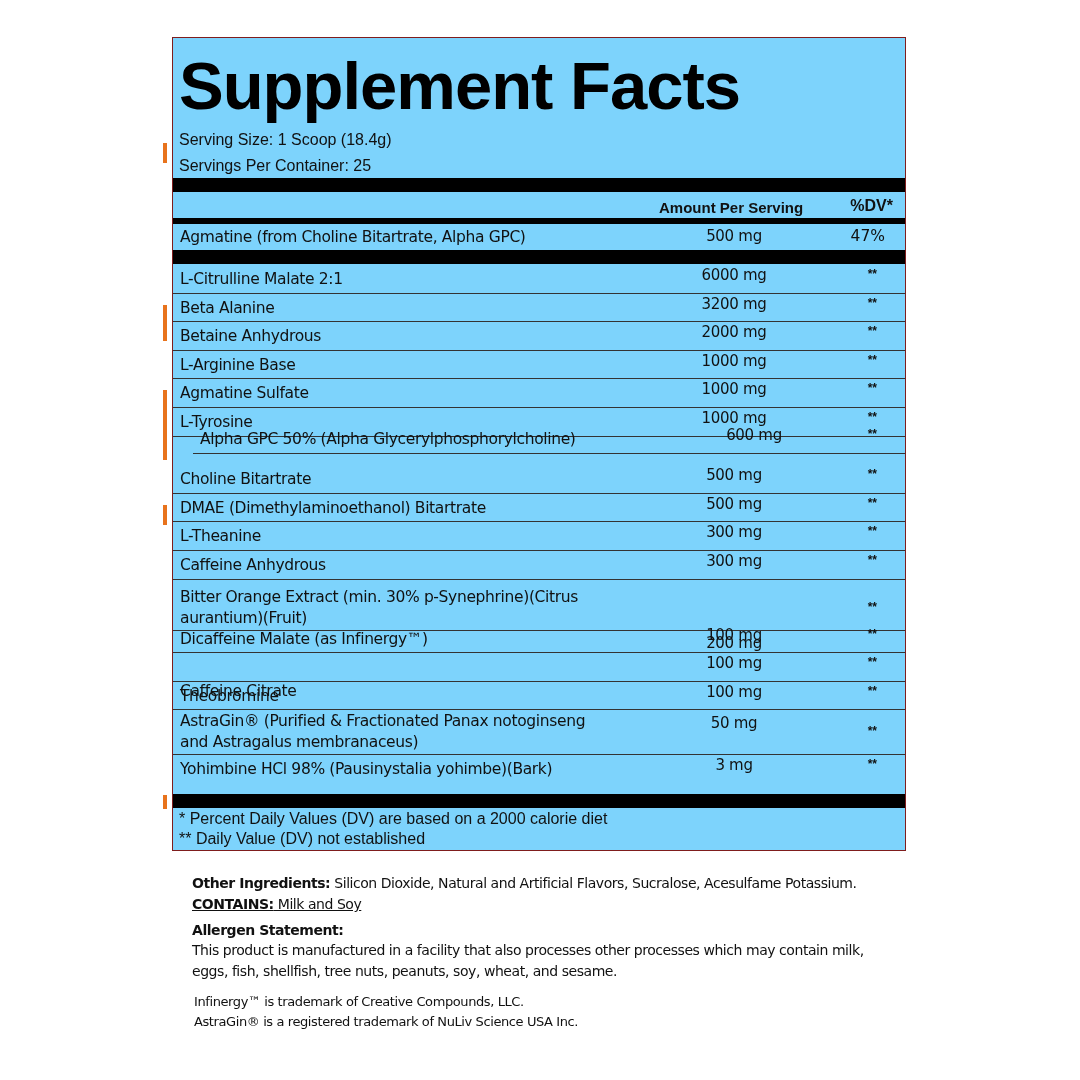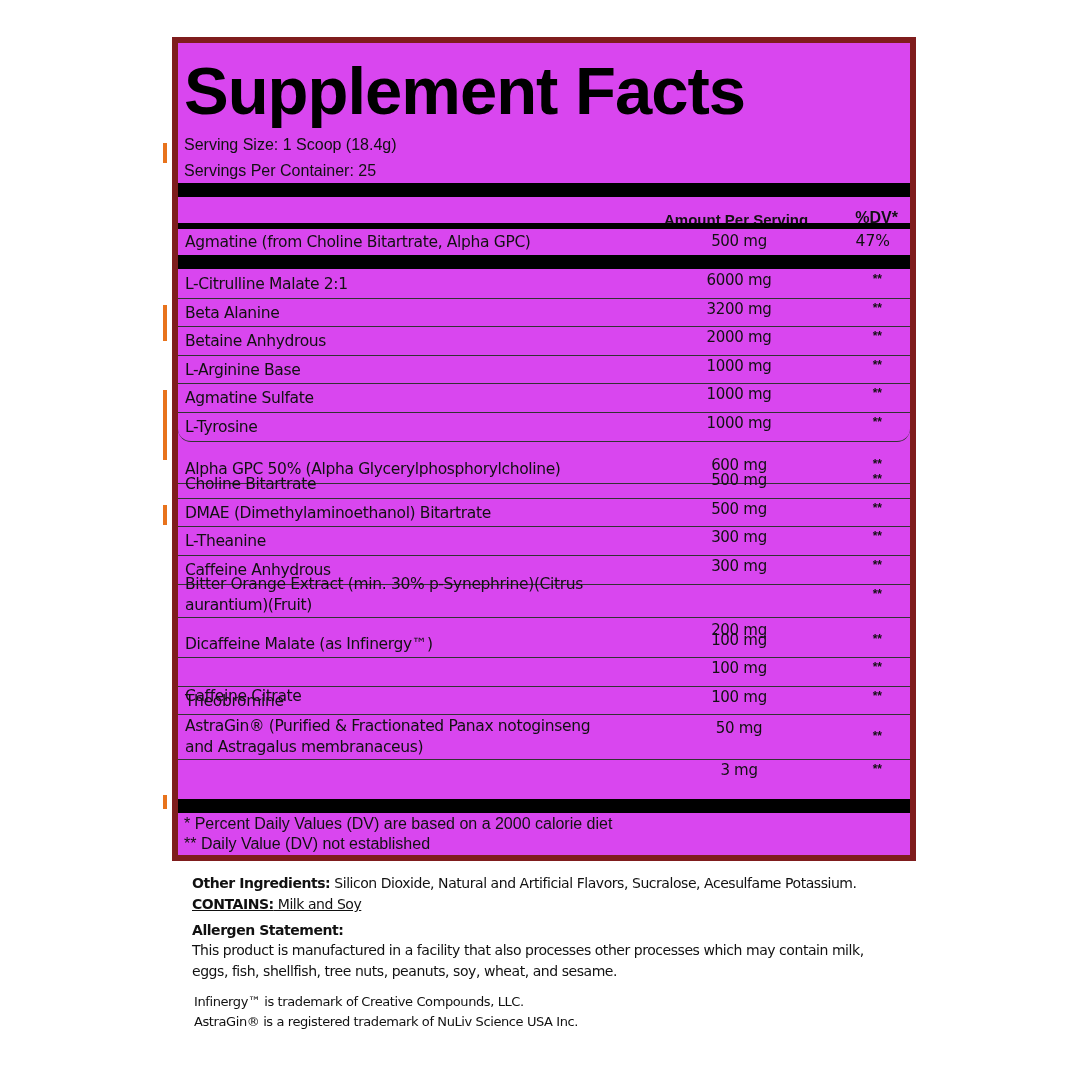--- a/index.html
+++ b/index.html
@@ -3,29 +3,29 @@
 <meta charset="utf-8">
 <style>
   html, body { margin:0; padding:0; }
   body {
     width:1080px; height:1080px; background:#ffffff; position:relative; overflow:hidden;
     font-family:"Liberation Sans", sans-serif; color:#111;
   }
   .edge-stripe { position:absolute; left:163px; width:4px; background:#e8731c; }
   .facts {
     position:absolute; left:172px; top:37px; width:732px; height:812px;
-    border:6px solid #7f1d1d; background:#d946ef;
+    border:1px solid #7f1d1d; background:#7dd3fc;
   }
   .title {
     position:absolute; left:6px; top:8px; font-size:67px; font-weight:bold;
     letter-spacing:-1px; line-height:80px; font-family:"Liberation Sans", sans-serif; color:#000;
   }
   .serving { position:absolute; left:6px; font-size:16px; font-family:"Liberation Sans", sans-serif; }
   .bar { position:absolute; left:0; right:0; background:#000; }
-  .hdr { position:absolute; top:164px; left:0; right:0; height:25px; font-weight:bold; font-size:15px; }
+  .hdr { position:absolute; top:157px; left:0; right:0; height:25px; font-weight:bold; font-size:15px; }
   .hdr .amt { position:absolute; left:486px; top:4px; }
   .hdr .dv { position:absolute; right:12px; top:2px; font-size:16px; }
   .row { position:absolute; left:0; right:0; border-bottom:1.5px solid #333; }
   .row .name { position:absolute; left:7px; font-family:"DejaVu Sans", sans-serif; font-size:15.5px; line-height:22px; letter-spacing:-0.35px; }
   .row .amount { position:absolute; left:505px; width:112px; text-align:center; font-family:"DejaVu Sans", sans-serif; font-size:15px; letter-spacing:-0.3px; }
   .row .dv { position:absolute; right:28px; font-size:12px; font-weight:bold; }
   .row.first .dv { right:20px; font-size:15.5px; font-weight:normal; font-family:"DejaVu Sans", sans-serif; }
   .footnote { position:absolute; left:6px; font-size:16px; font-family:"Liberation Sans", sans-serif; }
   .below { position:absolute; left:192px; font-family:"DejaVu Sans", sans-serif; font-size:14px; letter-spacing:-0.45px; line-height:21px; color:#111; }
   .below b { font-weight:bold; }
@@ -81,26 +81,26 @@
       <div class="row" style="top: 311.8px; height: 28.6px;">
         <span class="name" style="top: 4px;">L-Arginine Base</span>
         <span class="amount" style="top: 2px;">1000 mg</span>
         <span class="dv" style="top: 3px;">**</span>
       </div>
       <div class="row" style="top: 340.4px; height: 28.6px;">
         <span class="name" style="top: 4px;">Agmatine Sulfate</span>
         <span class="amount" style="top: 2px;">1000 mg</span>
         <span class="dv" style="top: 3px;">**</span>
       </div>
-      <div class="row" style="top: 369px; height: 28.6px; border-radius: 13px;">
+      <div class="row" style="top: 369px; height: 28.6px;">
         <span class="name" style="top: 4px;">L-Tyrosine</span>
         <span class="amount" style="top: 2px;">1000 mg</span>
         <span class="dv" style="top: 3px;">**</span>
       </div>
-      <div class="row" style="top: 411px; height: 28.6px;">
+      <div class="row" style="top: 386px; height: 28.6px; margin-left: 20px;">
         <span class="name" style="top: 4px;">Alpha GPC 50% (Alpha Glycerylphosphorylcholine)</span>
         <span class="amount" style="top: 2px;">600 mg</span>
         <span class="dv" style="top: 3px;">**</span>
       </div>
       <div class="row" style="top: 426.2px; height: 28.6px;">
         <span class="name" style="top: 4px;">Choline Bitartrate</span>
         <span class="amount" style="top: 2px;">500 mg</span>
         <span class="dv" style="top: 3px;">**</span>
       </div>
       <div class="row" style="top: 454.8px; height: 28.6px;">
@@ -111,21 +111,21 @@
       <div class="row" style="top: 483.4px; height: 28.6px;">
         <span class="name" style="top: 4px;">L-Theanine</span>
         <span class="amount" style="top: 2px;">300 mg</span>
         <span class="dv" style="top: 3px;">**</span>
       </div>
       <div class="row" style="top: 512px; height: 28.6px;">
         <span class="name" style="top: 4px;">Caffeine Anhydrous</span>
         <span class="amount" style="top: 2px;">300 mg</span>
         <span class="dv" style="top: 3px;">**</span>
       </div>
-      <div class="row" style="top: 529px; height: 45px;">
+      <div class="row" style="top: 547px; height: 45px;">
         <span class="name" style="top: 1px;">Bitter Orange Extract (min. 30% p-Synephrine)(Citrus</span>
         <span class="name" style="top: 22px;">aurantium)(Fruit)</span>
         <span class="amount" style="top: 13px; margin-top: 36px;">200 mg</span>
         <span class="dv" style="top: 15px;">**</span>
       </div>
       <div class="row" style="top: 585.6px; height: 28.6px;">
         <span class="name" style="top: 4px;">Dicaffeine Malate (as Infinergy™)</span>
         <span class="amount" style="top: 2px;">100 mg</span>
         <span class="dv" style="top: 3px;">**</span>
       </div>
@@ -139,20 +139,21 @@
         <span class="amount" style="top: 2px;">100 mg</span>
         <span class="dv" style="top: 3px;">**</span>
       </div>
       <div class="row" style="top: 671.4px; height: 45px;">
         <span class="name" style="top: 1px;">AstraGin® (Purified &amp; Fractionated Panax notoginseng</span>
         <span class="name" style="top: 22px;">and Astragalus membranaceus)</span>
         <span class="amount" style="top: 5px;">50 mg</span>
         <span class="dv" style="top: 15px;">**</span>
       </div>
       <div class="row" style="top: 716.4px; height: 28.6px; border-bottom: none;">
+        <span class="name" style="top: 4px;">Yohimbine HCl 98% (Pausinystalia yohimbe)(Bark)</span>
         <span class="amount" style="top: 2px;">3 mg</span>
         <span class="dv" style="top: 3px;">**</span>
       </div>
     </div>
 
   <div class="bar" style="top:756px;height:14px;"></div>
 
   <div class="footnote" style="top:772px;">* Percent Daily Values (DV) are based on a 2000 calorie diet</div>
   <div class="footnote" style="top:792px;">** Daily Value (DV) not established</div>
 </div>

